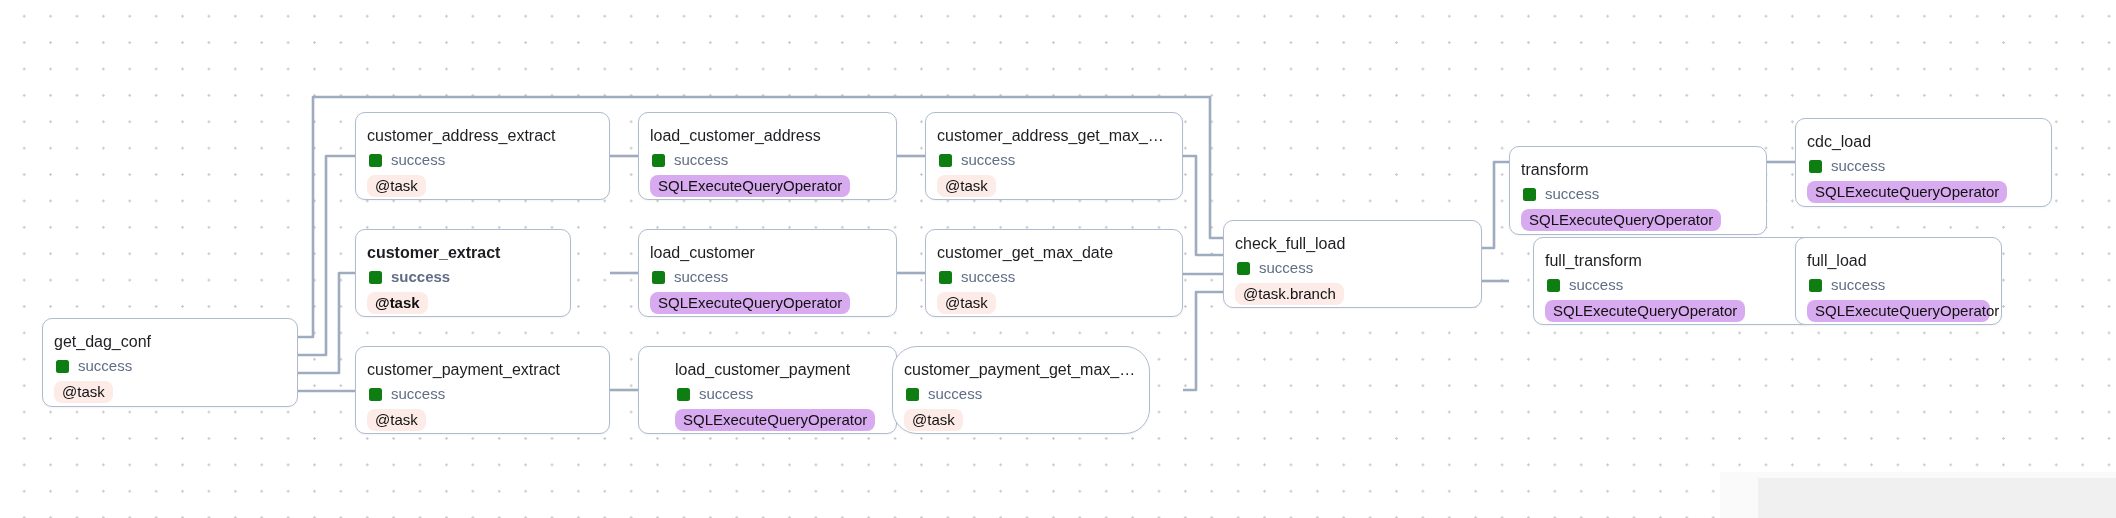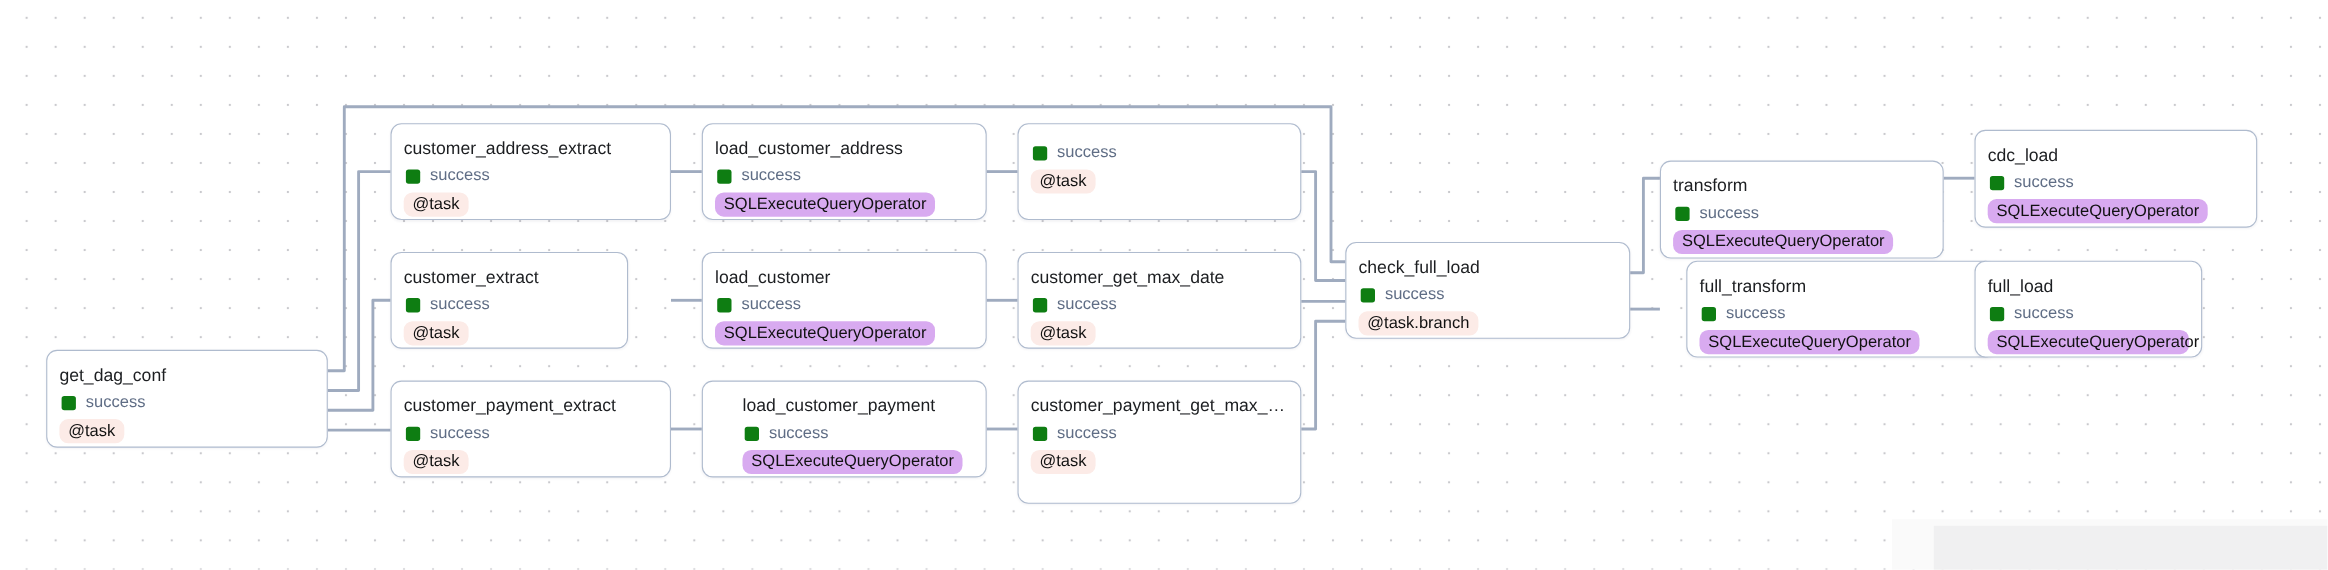--- a/index.html
+++ b/index.html
@@ -76,45 +76,45 @@
           <span class="stext">success</span>
         </div><span class="badge badge-task">@task</span></div>
       <div class="node" style="left: 355px; top: 112px; width: 255px; height: 88px;"><div class="title">customer_address_extract</div><div class="status">
           <span class="sq"></span>
           <span class="stext">success</span>
         </div><span class="badge badge-task">@task</span></div>
       <div class="node" style="left: 638px; top: 112px; width: 259px; height: 88px;"><div class="title">load_customer_address</div><div class="status">
           <span class="sq"></span>
           <span class="stext">success</span>
         </div><span class="badge badge-operator">SQLExecuteQueryOperator</span></div>
-      <div class="node" style="left: 925px; top: 112px; width: 258px; height: 88px;"><div class="status">
+      <div class="node" style="left: 925px; top: 112px; width: 258px; height: 88px;"><div class="title">customer_address_get_max_…</div><div class="status">
           <span class="sq"></span>
           <span class="stext">success</span>
         </div><span class="badge badge-task">@task</span></div>
-      <div class="node" style="left: 355px; top: 229px; width: 216px; height: 88px;"><div class="title">customer_extract</div><div class="status">
+      <div class="node" style="left: 355px; top: 229px; width: 216px; height: 88px; font-weight: bold;"><div class="title">customer_extract</div><div class="status">
           <span class="sq"></span>
           <span class="stext">success</span>
         </div><span class="badge badge-task">@task</span></div>
       <div class="node" style="left: 638px; top: 229px; width: 259px; height: 88px;"><div class="title">load_customer</div><div class="status">
           <span class="sq"></span>
           <span class="stext">success</span>
         </div><span class="badge badge-operator">SQLExecuteQueryOperator</span></div>
       <div class="node" style="left: 925px; top: 229px; width: 258px; height: 88px;"><div class="title">customer_get_max_date</div><div class="status">
           <span class="sq"></span>
           <span class="stext">success</span>
         </div><span class="badge badge-task">@task</span></div>
       <div class="node" style="left: 355px; top: 346px; width: 255px; height: 88px;"><div class="title">customer_payment_extract</div><div class="status">
           <span class="sq"></span>
           <span class="stext">success</span>
         </div><span class="badge badge-task">@task</span></div>
       <div class="node" style="left: 638px; top: 346px; width: 259px; height: 88px; padding-left: 36px;"><div class="title">load_customer_payment</div><div class="status">
           <span class="sq"></span>
           <span class="stext">success</span>
         </div><span class="badge badge-operator">SQLExecuteQueryOperator</span></div>
-      <div class="node" style="left: 925px; top: 346px; width: 258px; height: 112px;"><div class="title">customer_payment_get_max_…</div><div class="status">
+      <div class="node" style="left: 892px; top: 346px; width: 258px; height: 88px; border-radius: 25px;"><div class="title">customer_payment_get_max_…</div><div class="status">
           <span class="sq"></span>
           <span class="stext">success</span>
         </div><span class="badge badge-task">@task</span></div>
       <div class="node" style="left: 1223px; top: 220px; width: 259px; height: 88px;"><div class="title">check_full_load</div><div class="status">
           <span class="sq"></span>
           <span class="stext">success</span>
         </div><span class="badge badge-task">@task.branch</span></div>
       <div class="node" style="left: 1509px; top: 118px; width: 258px; height: 89px; margin-top: 28px;"><div class="title">transform</div><div class="status">
           <span class="sq"></span>
           <span class="stext">success</span>

